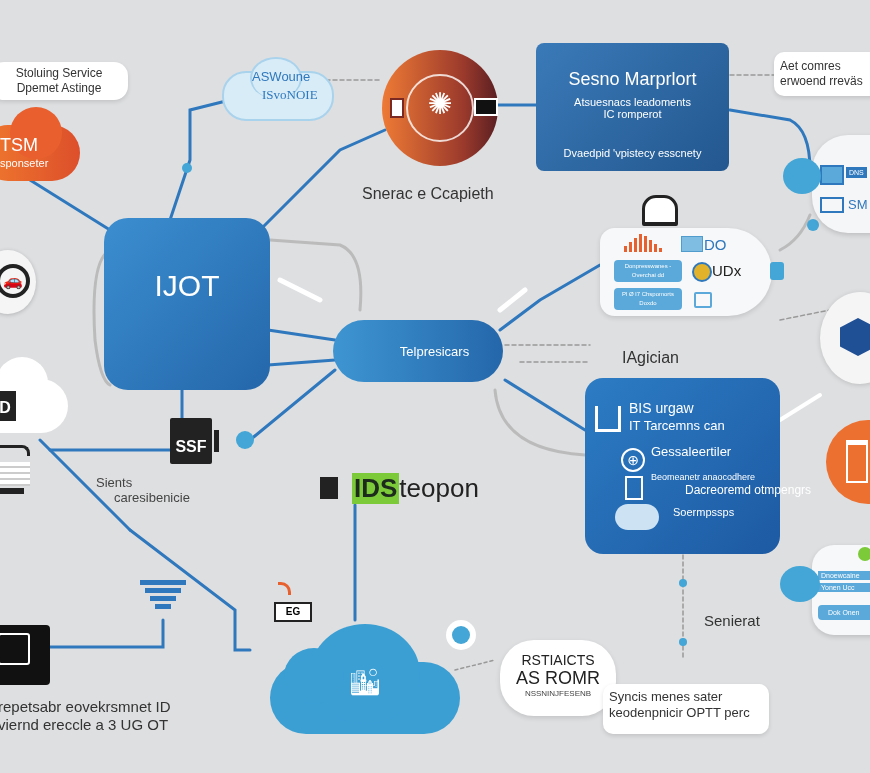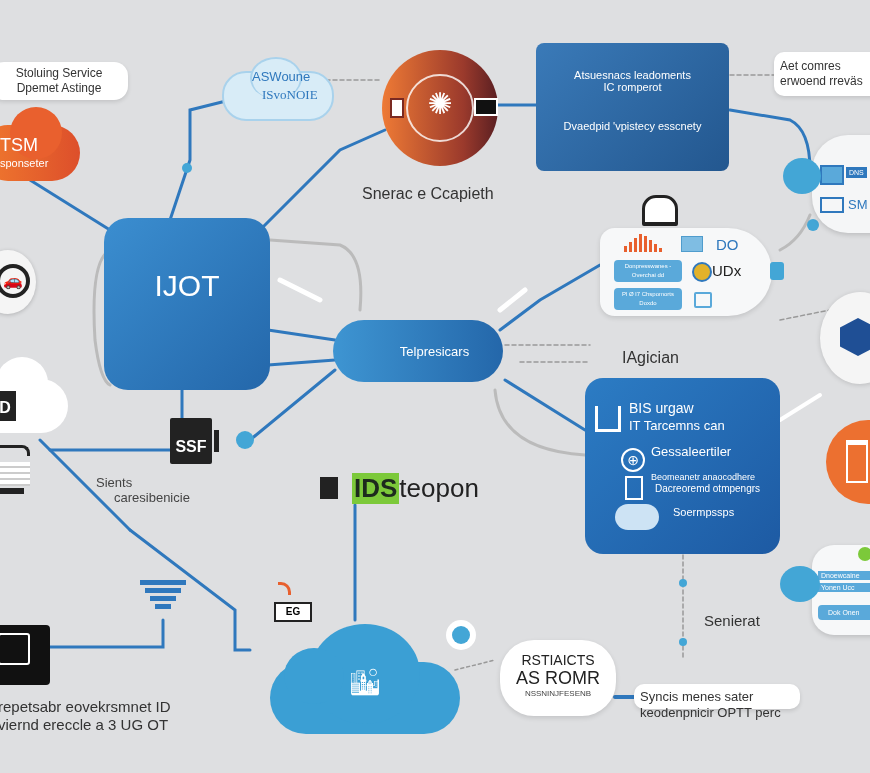--- a/index.html
+++ b/index.html
@@ -94,20 +94,21 @@
 
 <div class="abs" style="left:382px;top:50px;width:116px;height:116px;border-radius:50%;background:linear-gradient(90deg,#ee7a35,#9b3a2c 70%,#5a1f22);">
   <div class="abs" style="left:24px;top:24px;width:64px;height:64px;border-radius:50%;border:2px solid rgba(255,255,255,.8);"></div>
   <div class="abs center" style="left:40px;top:36px;width:36px;height:36px;font-size:30px;color:#fff;line-height:36px;">✺</div>
   <div class="abs" style="left:8px;top:48px;width:10px;height:16px;background:#fff;border:2px solid #7a2a22;"></div>
   <div class="abs" style="left:92px;top:48px;width:20px;height:14px;background:#111;border:2px solid #fff;"></div>
 </div>
 <div class="abs t" style="left:362px;top:185px;font-size:16px;color:#333;">Snerac e Ccapieth</div>
 
 <div class="abs blue-box center" style="left:536px;top:43px;width:193px;height:128px;border-radius:8px;background:linear-gradient(135deg,#3a7ab8,#23578f);box-sizing:border-box;padding-top:26px;">
+  <div class="t" style="font-size:18px;margin-bottom:6px;">Sesno Marprlort</div>
   <div class="t" style="font-size:11px;">Atsuesnacs leadoments</div>
   <div class="t" style="font-size:11px;">IC romperot</div>
   <div class="t" style="font-size:11px;margin-top:27px;">Dvaedpid 'vpistecy esscnety</div>
 </div>
 
 <div class="abs pill" style="left:774px;top:52px;width:110px;height:44px;border-radius:10px;font-size:12px;line-height:15px;padding:7px 0 0 6px;box-sizing:border-box;">
   <div class="t">Aet comres</div>
   <div class="t">erwoend rreväs</div>
 </div>
 
@@ -157,21 +158,21 @@
     <i style="width:3px;height:6px;background:#e8602e;"></i>
       <i style="width:3px;height:10px;background:#e8602e;"></i>
       <i style="width:3px;height:14px;background:#e8602e;"></i>
       <i style="width:3px;height:18px;background:#e8602e;"></i>
       <i style="width:3px;height:16px;background:#e8602e;"></i>
       <i style="width:3px;height:12px;background:#e8602e;"></i>
       <i style="width:3px;height:8px;background:#e8602e;"></i>
       <i style="width:3px;height:4px;background:#e8602e;"></i>
   </div>
   <div class="abs" style="left:81px;top:8px;width:20px;height:14px;background:#7fbde3;border:1px solid #4f9ccd;"></div>
-  <div class="abs t" style="left:104px;top:8px;font-size:15px;color:#2f78bd;padding-left:12px;">DO</div>
+  <div class="abs t" style="left:104px;top:8px;font-size:15px;color:#2f78bd;">DO</div>
   <div class="abs center" style="left:14px;top:32px;width:68px;height:22px;background:#5aa9da;color:#fff;font-size:6px;border-radius:4px;line-height:9px;padding-top:2px;box-sizing:border-box;white-space:normal;">Donpresswanes - Overchai dd</div>
   <div class="abs" style="left:92px;top:34px;width:16px;height:16px;border-radius:50%;background:#e2b22a;border:2px solid #2f78bd;"></div>
   <div class="abs t" style="left:112px;top:34px;font-size:15px;color:#222;">UDx</div>
   <div class="abs center" style="left:14px;top:60px;width:68px;height:22px;background:#5aa9da;color:#fff;font-size:6px;border-radius:4px;line-height:9px;padding-top:2px;box-sizing:border-box;white-space:normal;">Pl Ø l7 Chspomorts Doxdo</div>
   <div class="abs" style="left:94px;top:64px;width:14px;height:12px;border:2px solid #5aa9da;border-radius:2px;"></div>
 </div>
 <div class="abs" style="left:770px;top:262px;width:14px;height:18px;background:#43a6d6;border-radius:3px;"></div>
 
 <div class="abs t" style="left:622px;top:349px;font-size:16px;color:#333;">IAgician</div>
 
@@ -186,21 +187,21 @@
 </div>
 
 <div class="abs blue-box" style="left:585px;top:378px;width:195px;height:176px;border-radius:18px;background:linear-gradient(135deg,#2c7cc4,#1d5aa3);">
   <div class="abs" style="left:10px;top:28px;width:26px;height:26px;border:3px solid #fff;border-top:none;box-sizing:border-box;"></div>
   <div class="abs t" style="left:44px;top:22px;font-size:14px;">BIS urgaw</div>
   <div class="abs t" style="left:44px;top:40px;font-size:13px;">IT Tarcemns can</div>
   <div class="abs center" style="left:36px;top:70px;width:20px;height:20px;border:2px solid #fff;border-radius:50%;font-size:14px;line-height:20px;">⊕</div>
   <div class="abs t" style="left:66px;top:66px;font-size:13px;">Gessaleertiler</div>
   <div class="abs" style="left:40px;top:98px;width:14px;height:20px;border:2px solid #fff;"></div>
   <div class="abs t" style="left:66px;top:94px;font-size:9px;">Beomeanetr anaocodhere</div>
-  <div class="abs t" style="left:50px;top:105px;font-size:10px;padding-left:20px;">Dacreoremd otmpengrs</div>
+  <div class="abs t" style="left:80px;top:105px;font-size:12px;padding-left:20px;">Dacreoremd otmpengrs</div>
   <div class="abs" style="left:30px;top:126px;width:44px;height:26px;border-radius:13px;background:#cde3f4;"></div>
   <div class="abs t" style="left:88px;top:128px;font-size:11px;">Soermpssps</div>
 </div>
 
 <div class="abs" style="left:826px;top:420px;width:84px;height:84px;border-radius:50%;background:#ec7030;">
   <div class="abs" style="left:20px;top:20px;width:18px;height:36px;border:2px solid #fff;border-top-width:5px;"></div>
 </div>
 
 <div class="abs" style="left:812px;top:545px;width:80px;height:90px;border-radius:22px 0 0 22px;background:#f7f8f9;box-shadow:0 2px 5px rgba(0,0,0,.15);">
   <div class="abs t" style="left:6px;top:26px;width:80px;font-size:7px;color:#fff;background:#5aa9da;padding:1px 3px;">Dnoewcaine</div>
@@ -240,16 +241,16 @@
 <div class="abs" style="left:446px;top:620px;width:30px;height:30px;border-radius:50%;background:#fff;">
   <div style="margin:6px;width:18px;height:18px;border-radius:50%;background:#43a6d6;"></div>
 </div>
 
 <div class="abs center" style="left:500px;top:640px;width:116px;height:76px;border-radius:34px;background:#fff;box-shadow:0 2px 5px rgba(0,0,0,.12);padding-top:12px;box-sizing:border-box;">
   <div class="t" style="font-size:14px;color:#222;">RSTIAICTS</div>
   <div class="t" style="font-size:18px;color:#222;">AS ROMR</div>
   <div class="t" style="font-size:8px;color:#444;">NSSNINJFESENB</div>
 </div>
 
-<div class="abs pill" style="left:634px;top:684px;width:166px;height:25px;border-radius:10px;font-size:13px;line-height:16px;padding:5px 0 0 6px;box-sizing:border-box;">
+<div class="abs pill" style="left:603px;top:684px;width:166px;height:50px;border-radius:10px;font-size:13px;line-height:16px;padding:5px 0 0 6px;box-sizing:border-box;">
   <div class="t">Syncis menes sater</div>
   <div class="t">keodenpnicir OPTT perc</div>
 </div>
 
 </body></html>

